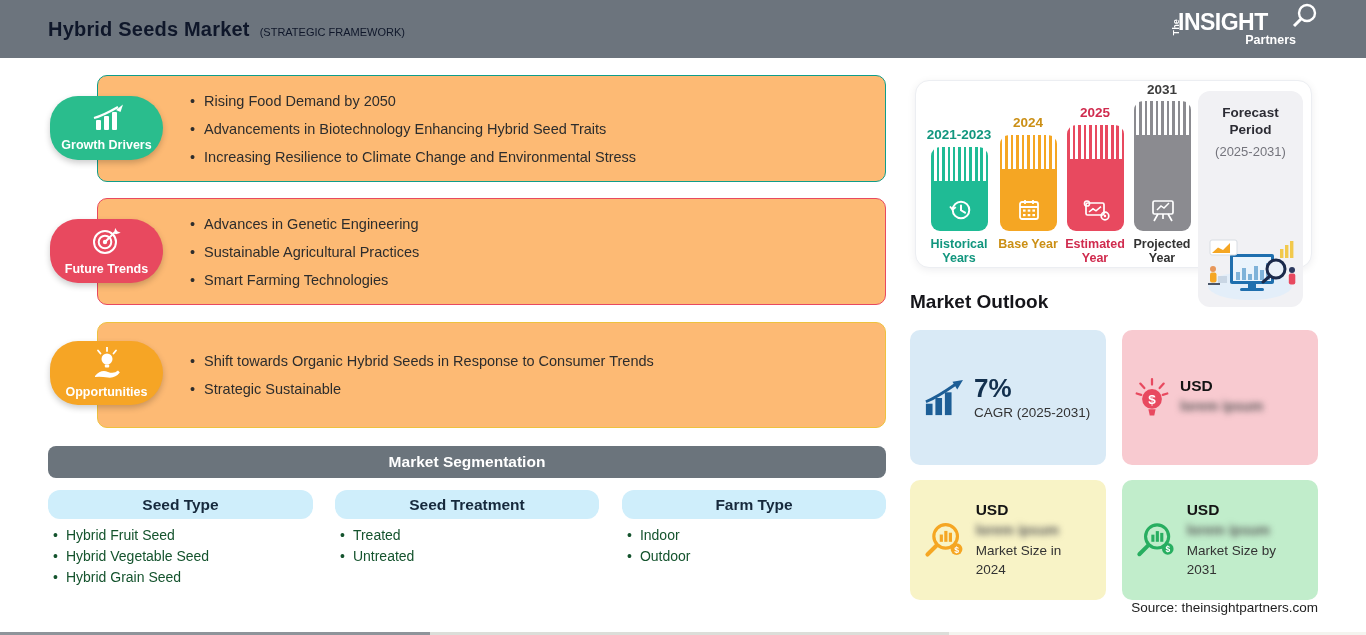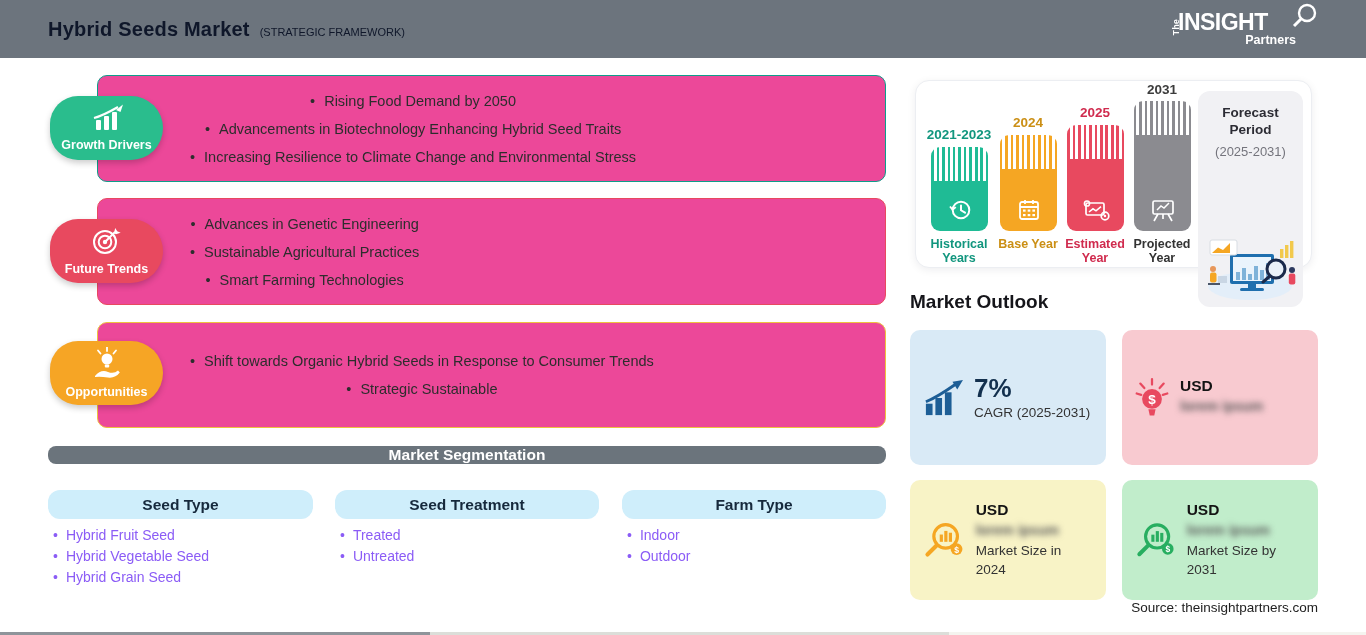--- a/index.html
+++ b/index.html
@@ -16,50 +16,50 @@
   .title { font-size:20px; font-weight:bold; letter-spacing:.2px; }
   .subtitle { font-size:11px; font-weight:normal; }
 
   .logo { position:absolute; right:54px; top:8px; width:142px; height:42px; color:#fff; }
   .logo-the { position:absolute; left:-2px; top:14px; transform:rotate(-90deg); font-size:8.5px; font-weight:bold; letter-spacing:.5px; }
   .logo-insight { position:absolute; left:8px; top:1px; font-size:23px; font-weight:bold; letter-spacing:-.5px; }
   .logo-partners { position:absolute; right:16px; top:25px; font-size:12.5px; font-weight:bold; }
   .logo-glass { position:absolute; right:-6px; top:-6px; }
 
   
-  .fw-box { position:absolute; left:97px; width:789px; background:#ec4899; border-radius:10px;
-    display:flex; align-items:center;text-align:center; }
+  .fw-box { position:absolute; left:97px; width:789px; background:#fdba74; border-radius:10px;
+    display:flex; align-items:center; }
   #fw0 { top:75px;  height:107px; border:1.6px solid #0f9d8a; }
   #fw1 { top:198px; height:107px; border:1.6px solid #e8495f; }
   #fw2 { top:322px; height:106px; border:1.6px solid #eec23e; }
   .fw-list { margin:0; padding:0 12px 0 92px; list-style:none; }
   .fw-list li { font-size:14.5px; color:#2d2d2d; line-height:28px; }
   .fw-list li::before { content:"•"; margin-right:9px; }
 
   .badge { position:absolute; left:50px; width:113px; height:64px;
     border-radius:28px 32px 32px 28px; display:flex; flex-direction:column;
     align-items:center; justify-content:center; gap:2px; color:#fff; z-index:2;
     box-shadow:0 3px 6px rgba(0,0,0,.20); }
   #badge0 { top:96px;  background:#2abd8d; }
   #badge1 { top:219px; background:#e8495f; }
   #badge2 { top:341px; background:#f6a525; }
   .badge-label { font-size:12.5px; font-weight:bold; }
 
   
-  .seg-bar { position:absolute; left:48px; top:446px; width:838px; height:18px;
+  .seg-bar { position:absolute; left:48px; top:446px; width:838px; height:32px;
     background:#6b747c; border-radius:8px; color:#fff; font-weight:bold; font-size:15.5px;
     display:flex; align-items:center; justify-content:center; }
   .pill { position:absolute; top:490px; height:29px; background:#cfeefb; border-radius:12px;
     color:#16293c; font-weight:bold; font-size:15.5px;
     display:flex; align-items:center; justify-content:center; }
   #pill0 { left:48px;  width:265px; }
   #pill1 { left:335px; width:264px; }
   #pill2 { left:622px; width:264px; }
   .seg-list { position:absolute; top:525px; margin:0; padding:0 0 0 5px; list-style:none;
-    font-size:14px; color:#8b5cf6; }
+    font-size:14px; color:#14532d; }
   #list0 { left:48px; } #list1 { left:335px; } #list2 { left:622px; }
   .seg-list li { line-height:21px; }
   .seg-list li::before { content:"•"; margin-right:8px; }
 
   
   .tl-panel { position:absolute; left:915px; top:80px; width:397px; height:188px;
     background:#fff; border:1px solid #eceef2; border-radius:14px;
     box-shadow:0 2px 8px rgba(20,20,40,.07); }
   .tl-bar { position:absolute; width:57px; bottom:36px; border-radius:9px; overflow:hidden;
     display:flex; flex-direction:column; }

